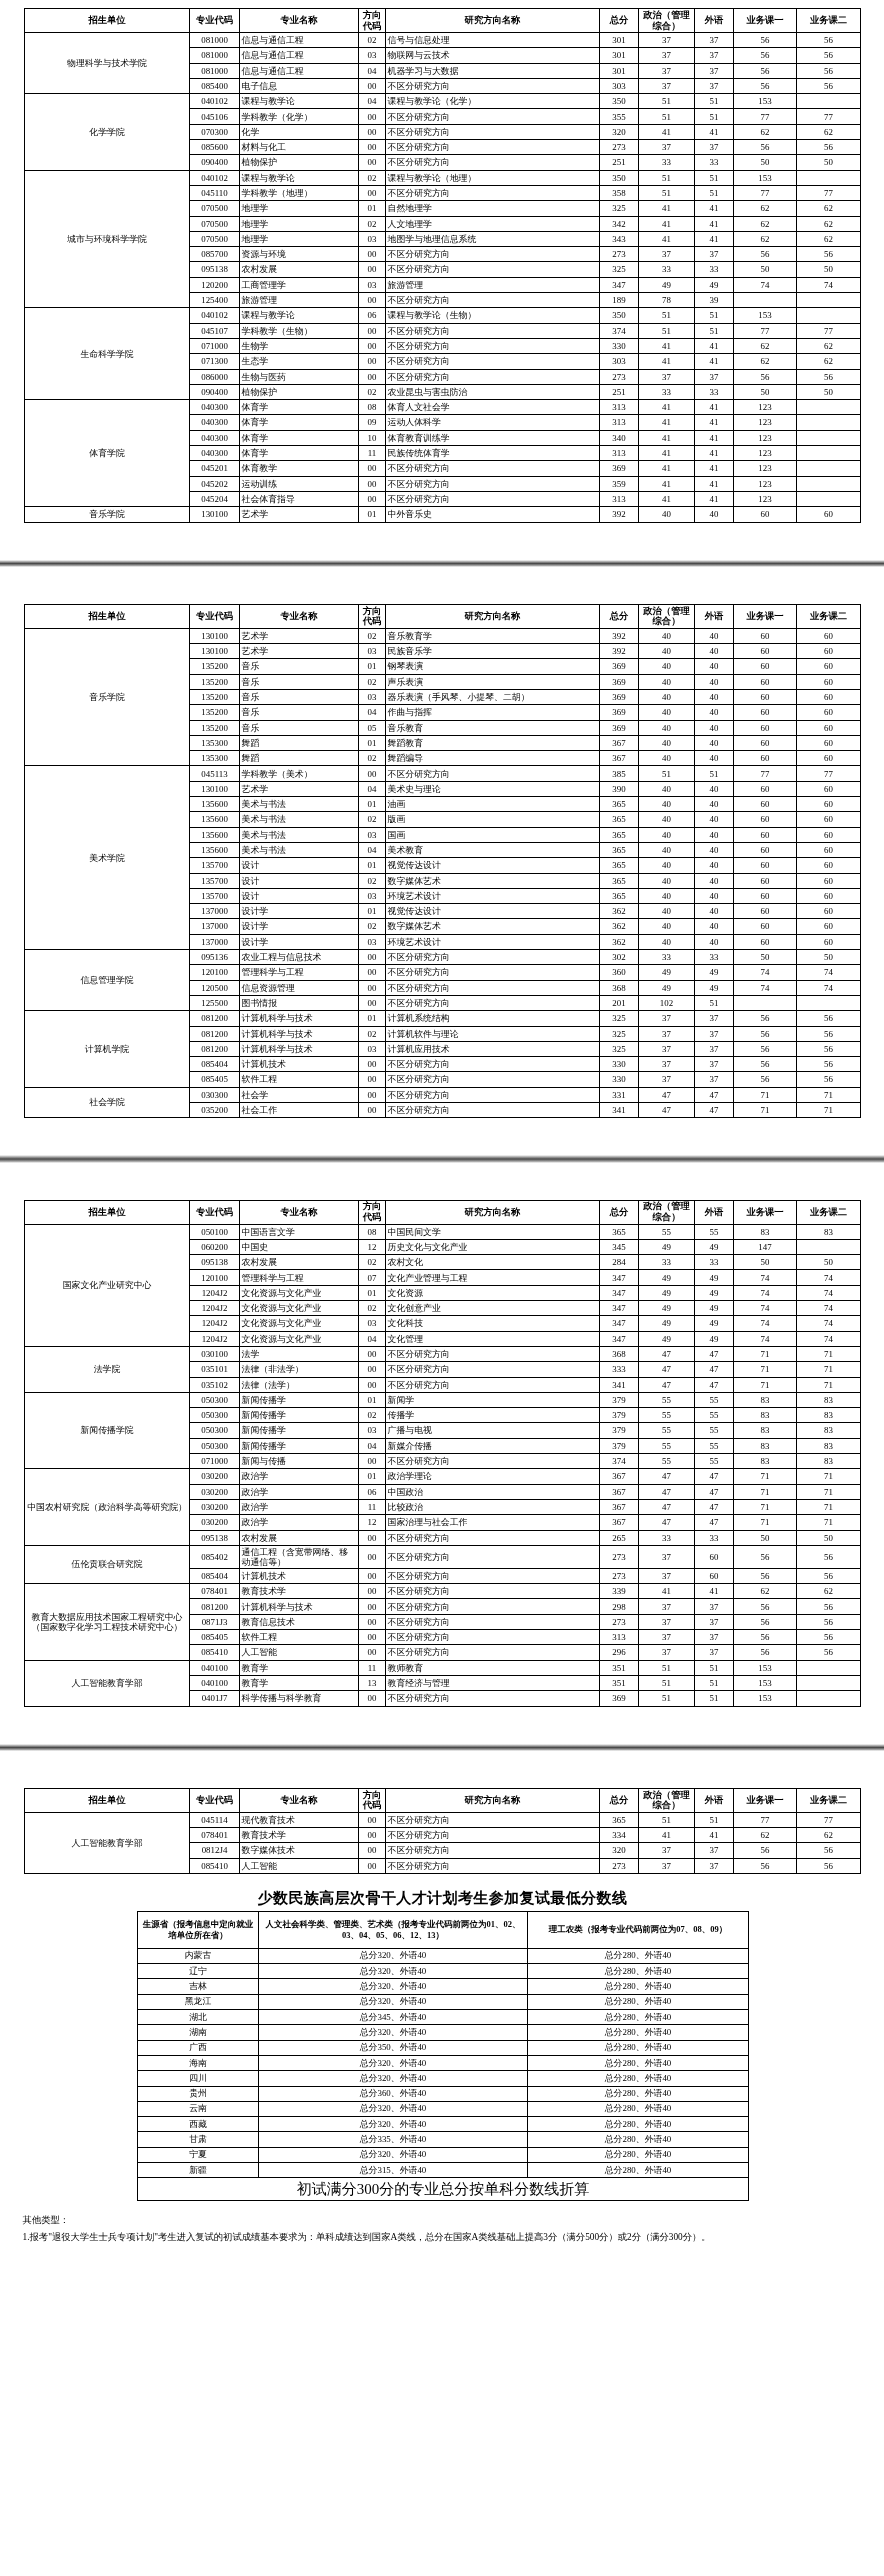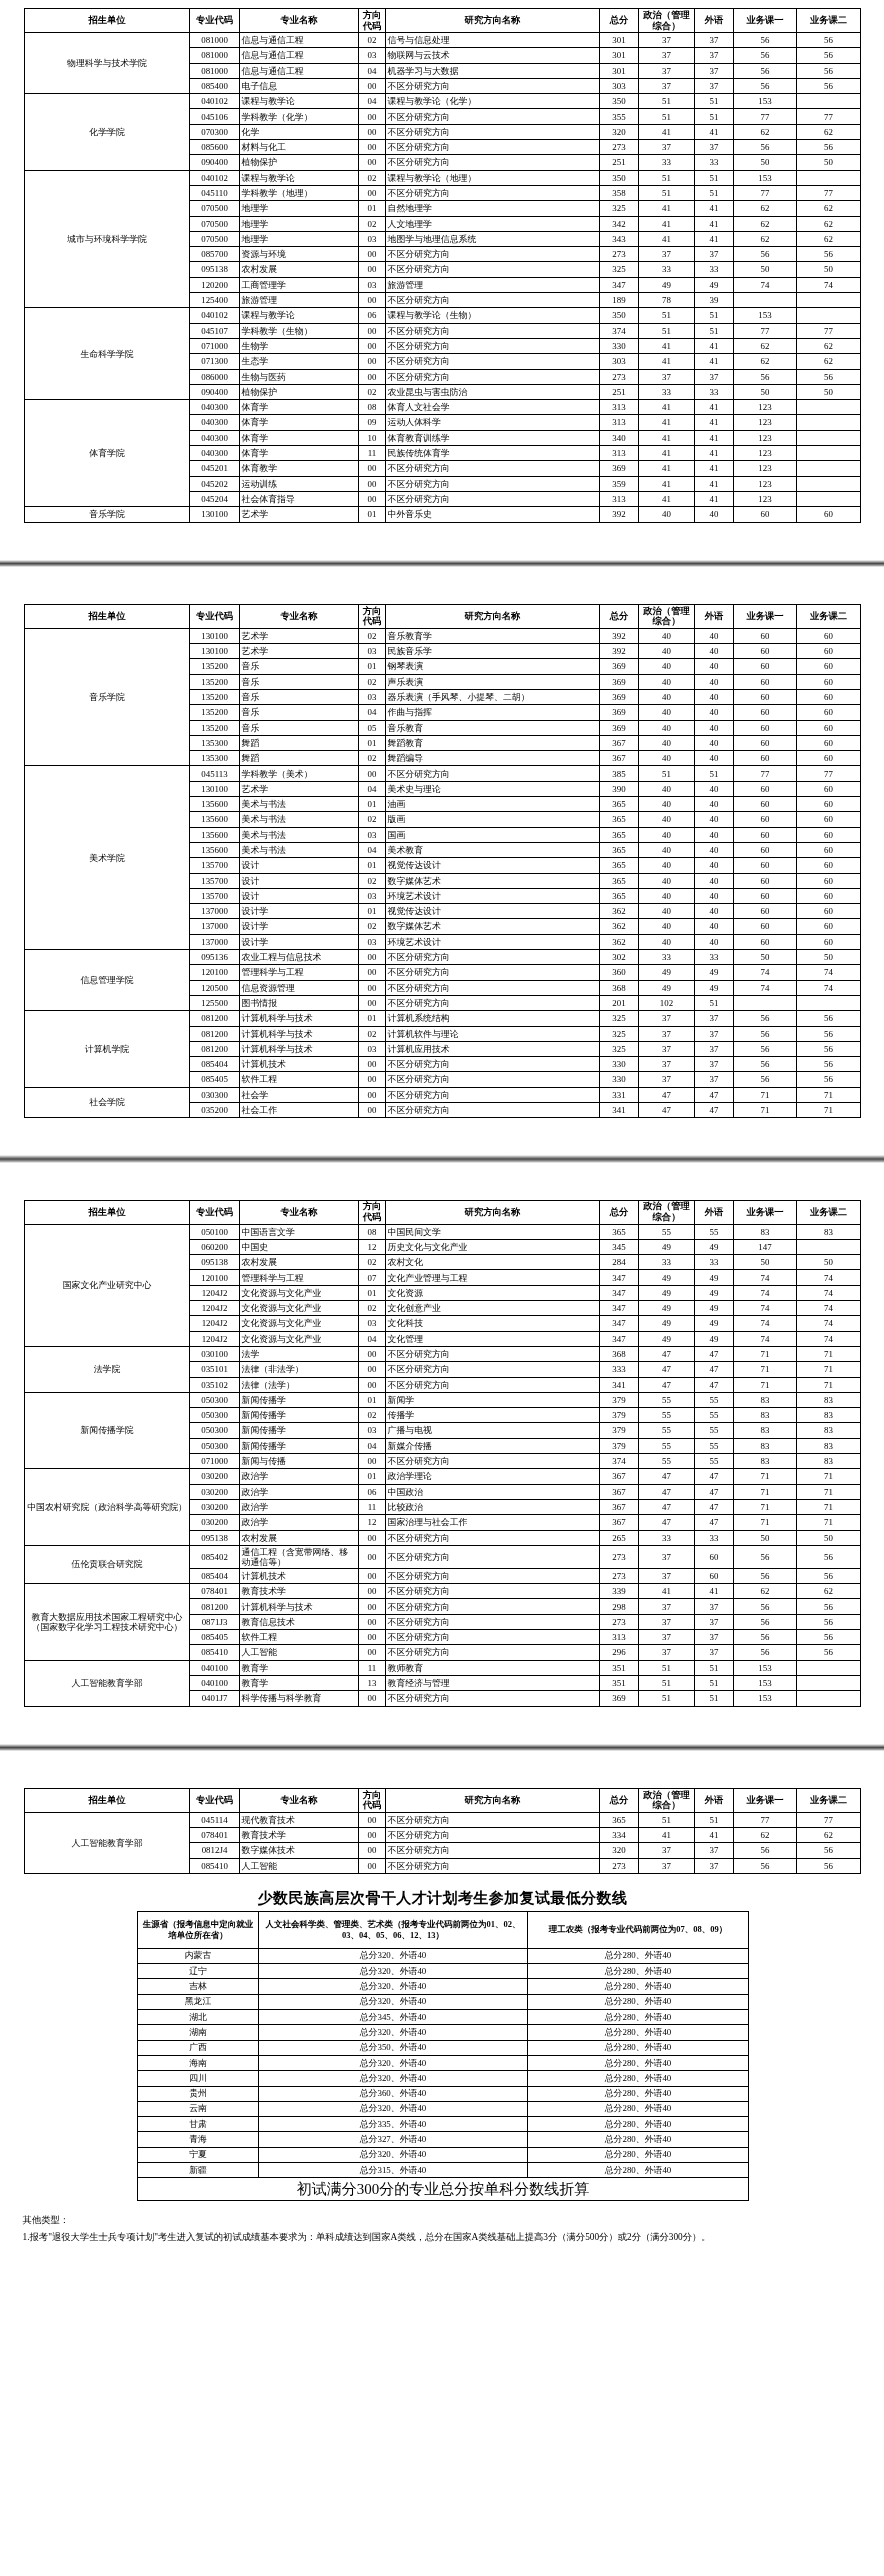--- a/index.html
+++ b/index.html
@@ -1423,27 +1423,27 @@
             <td class="reg">贵州</td>
             <td class="">总分360、外语40</td>
             <td class="">总分280、外语40</td>
           </tr>
           <tr>
             <td class="reg">云南</td>
             <td class="">总分320、外语40</td>
             <td class="">总分280、外语40</td>
           </tr>
           <tr>
+            <td class="reg">西藏</td>
+            <td class="">总分320、外语40</td>
+            <td class="">总分280、外语40</td>
+          </tr>
+          <tr>
             <td class="reg">甘肃</td>
             <td class="">总分335、外语40</td>
-            <td class="">总分280、外语40</td>
-          </tr>
-          <tr>
-            <td class="reg">青海</td>
-            <td class="">总分327、外语40</td>
             <td class="">总分280、外语40</td>
           </tr>
           <tr>
             <td class="reg">宁夏</td>
             <td class="">总分320、外语40</td>
             <td class="">总分280、外语40</td>
           </tr>
           <tr>
             <td class="reg">新疆</td>
             <td class="">总分315、外语40</td>

